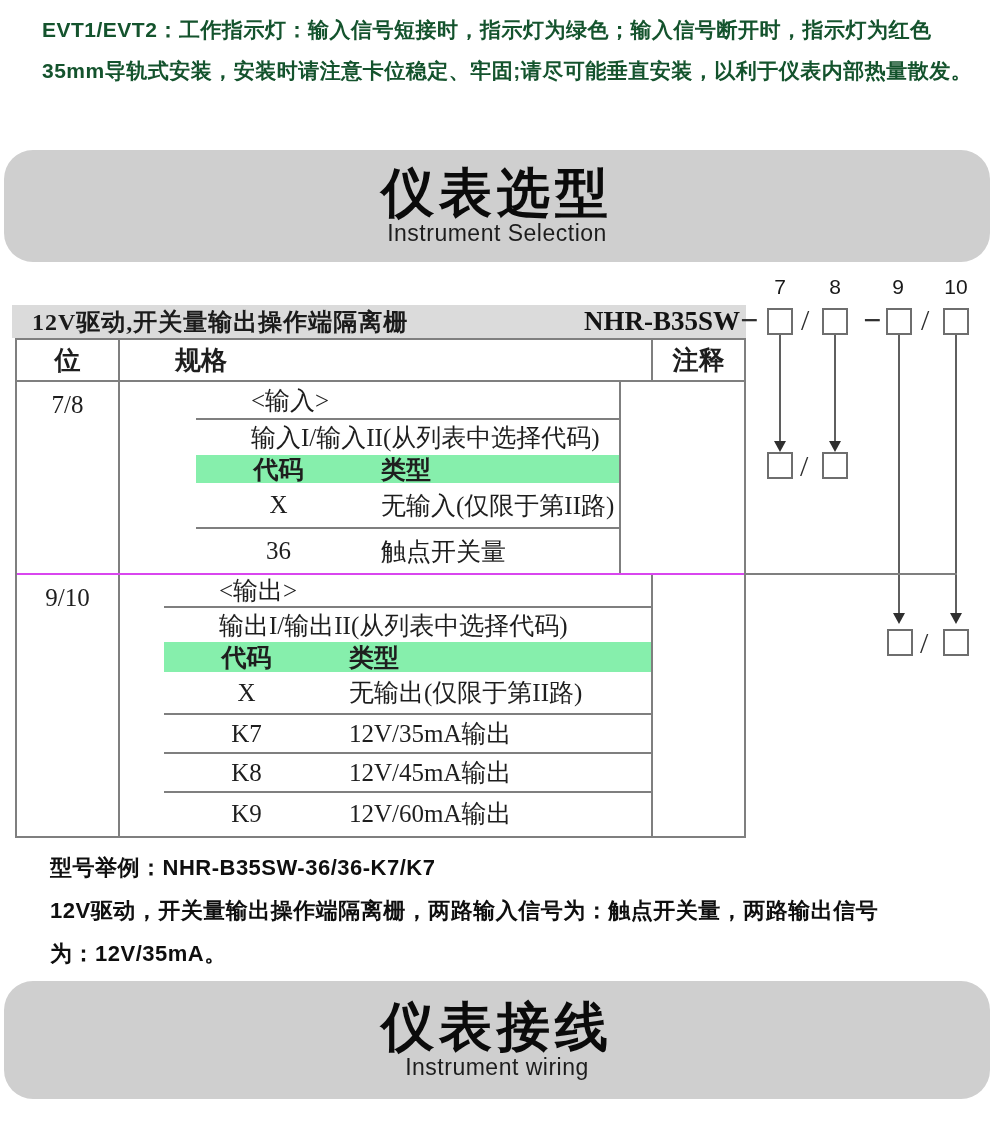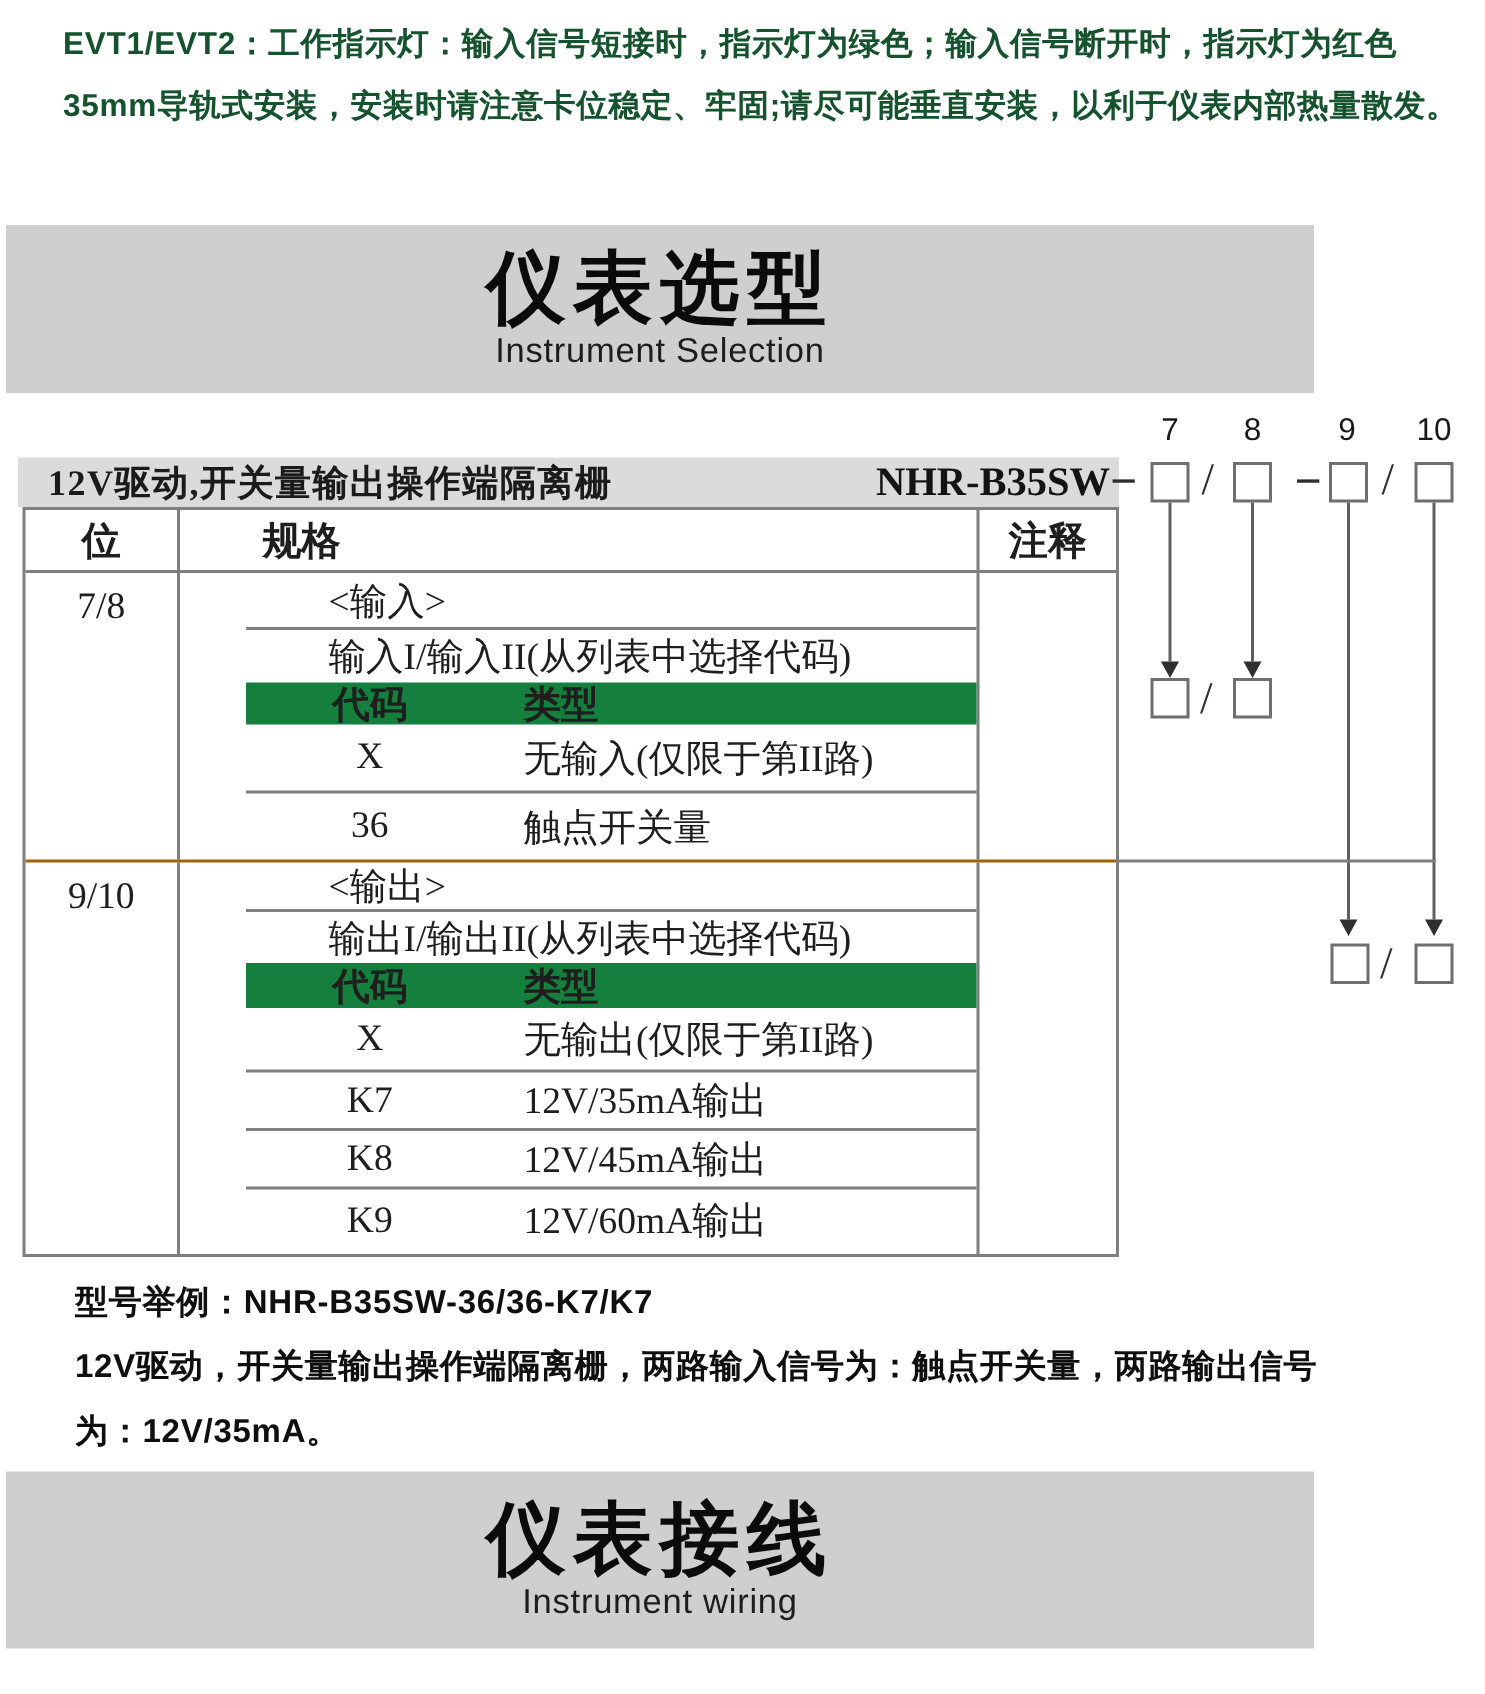--- a/index.html
+++ b/index.html
@@ -9,22 +9,22 @@
   }
 
   
   .intro {
     position:absolute; left:42px; top:9px; font-size:21px; font-weight:700;
     color:#14532d; line-height:41px; letter-spacing:0.5px; white-space:nowrap;
   }
 
   
   .banner {
-    position:absolute; left:4px; width:872px; background:#cfcfcf;
-    display:flex; flex-direction:column; align-items:center; justify-content:center;
+    position:absolute; left:4px; width:986px; background:#cfcfcf;
+    display:flex; flex-direction:column; align-items:center; justify-content:center;border-radius:29px;
   }
   .banner-selection { top:150px; height:112px; }
   .banner-wiring { top:981px; height:118px; }
   .banner-title {
     font-size:53px; font-weight:900; color:#0b0b0b; letter-spacing:5px; line-height:1.05;
   }
   .banner-sub { font-size:23px; font-weight:400; color:#1d1d1d; margin-top:0px; letter-spacing:0.5px; }
 
   
   .strip {
@@ -42,32 +42,32 @@
     font-family:"Liberation Serif", serif; color:#1e1e1e; background:#fff;
   }
   .hdr { display:flex; height:42px; border-bottom:2px solid #7f7f7f; box-sizing:border-box; }
   .hdr-pos { flex:0 0 103px; border-right:2px solid #7f7f7f; box-sizing:border-box;
              display:flex; align-items:center; justify-content:center; font-size:26px; font-weight:600; }
   .hdr-spec { flex:1; border-right:2px solid #7f7f7f; box-sizing:border-box;
               display:flex; align-items:center; padding-left:55px; font-size:26px; font-weight:600; }
   .hdr-note { flex:0 0 91px; display:flex; align-items:center; justify-content:center; font-size:26px; font-weight:600; }
 
   .block { display:flex; box-sizing:border-box; }
-  .block-1 { height:193px; border-bottom:2px solid #a16207; }
+  .block-1 { height:193px; border-bottom:2px solid #d946ef;gap:32px; }
   .block-2 { height:261px; }
   .col-pos { flex:0 0 103px; border-right:2px solid #7f7f7f; box-sizing:border-box;
              text-align:center; font-size:25px; padding-top:9px; }
   .col-spec { flex:1; border-right:2px solid #7f7f7f; box-sizing:border-box;
               display:flex; flex-direction:column;padding-left:44px; }
   .col-note { flex:0 0 91px; }
 
   .srow { display:flex; align-items:center; padding-left:55px; font-size:25px; box-sizing:border-box; white-space:nowrap; }
   .crow { display:flex; align-items:center; font-size:25px; box-sizing:border-box; white-space:nowrap; }
   .bb { border-bottom:2px solid #7f7f7f; }
-  .band { background:#15803d; display:flex; align-items:center; font-size:25px; font-weight:700; box-sizing:border-box; }
+  .band { background:#86efac; display:flex; align-items:center; font-size:25px; font-weight:700; box-sizing:border-box; }
   .code-cell { flex:0 0 165px; text-align:center; }
   .type-cell { padding-left:20px; }
   .h38{height:38px} .h35{height:35px} .h34{height:34px} .h28{height:28px} .h30{height:30px}
   .h46{height:46px} .h44{height:44px} .h43{height:43px} .h39{height:39px} .h41{height:41px} .h33{height:33px}
 
   
   .digit { position:absolute; top:275px; width:30px; text-align:center; font-size:21px; color:#181818; }
   .digit-10 { width:34px; }
   .cbox { position:absolute; width:26px; height:27px; border:2px solid #6e6e6e; background:#fff; box-sizing:border-box; }
   .dash { position:absolute; top:302px; font-family:"Liberation Serif", serif; font-size:32px; font-weight:700; color:#2e2e2e; }

